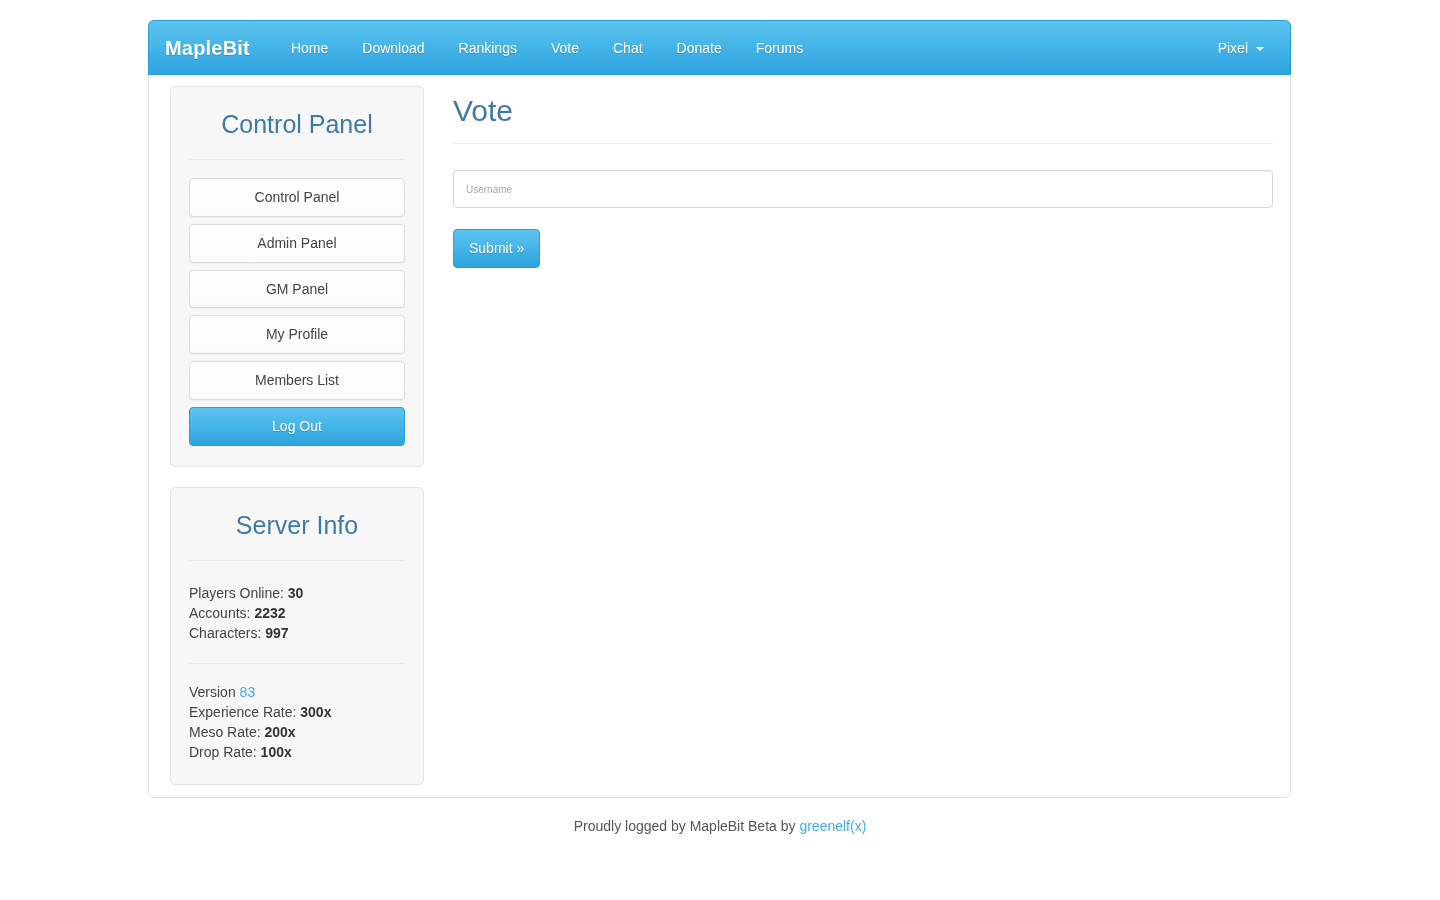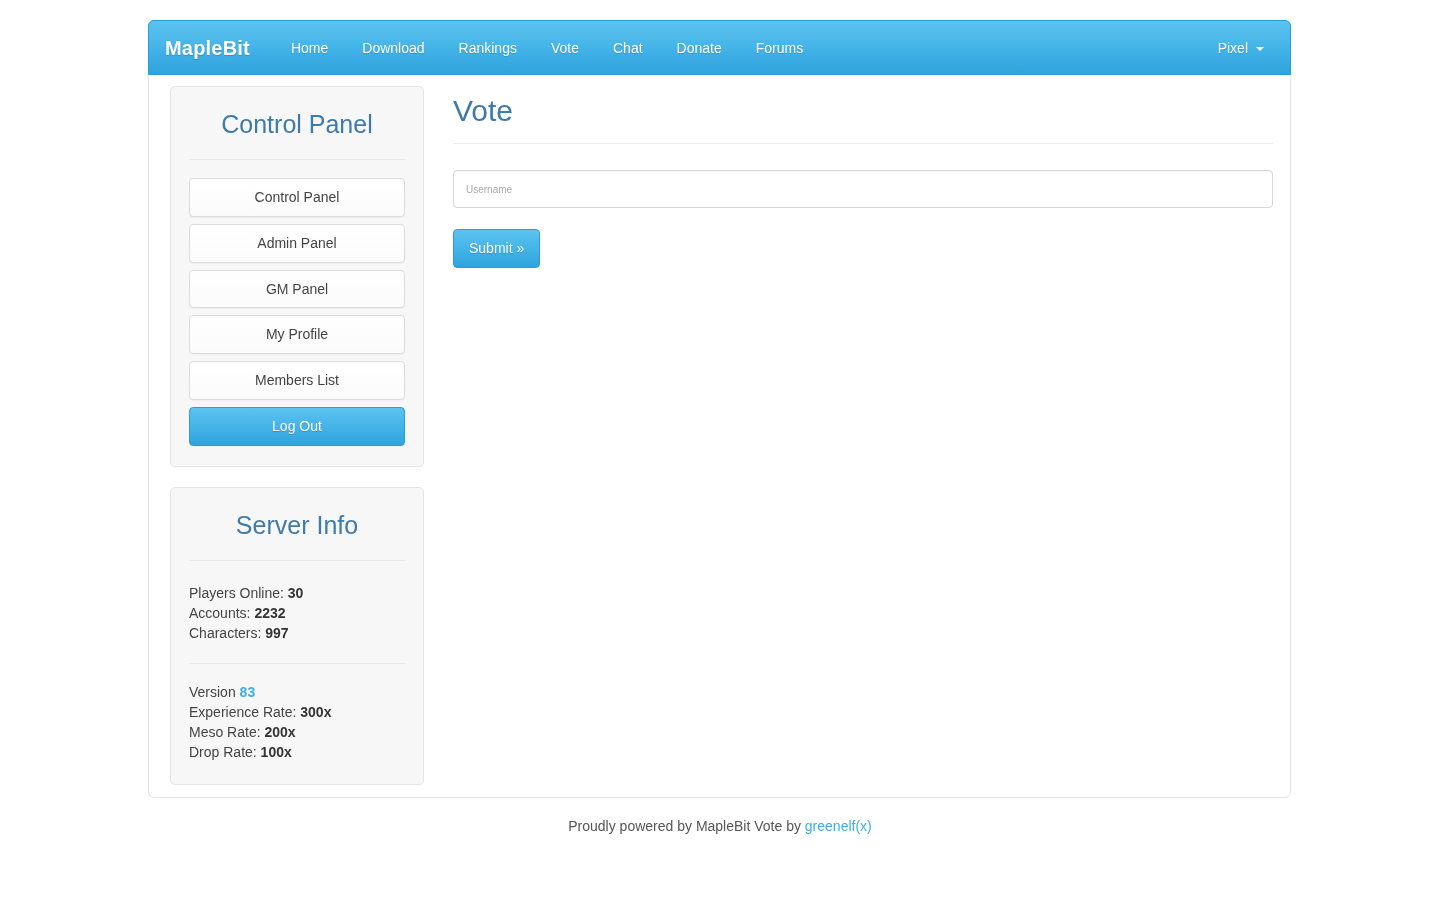--- a/index.html
+++ b/index.html
@@ -170,21 +170,21 @@
     margin-bottom: 0;
   }
 
   .info-line {
     font-size: 14px;
     color: #444444;
     line-height: 20px;
     padding: 0;
   }
   .info-line b { color: #333333; }
-  .info-accent { color: #3daee9; font-weight: bold; margin-top: 20px; }
+  .info-accent { color: #3daee9; font-weight: normal; margin-top: 20px; }
   .info-group-1 { padding: 4px 0 2px 0; }
   .info-sep {
     height: 1px;
     background: #e8e8e8;
     margin: 18px 0 18px 0;
   }
   .info-group-2 { padding: 0 0 2px 0; }
 
   
   .main {
@@ -362,16 +362,16 @@
 
 
       <input class="text-input" type="text" placeholder="Username" style="">
 
       <button class="submit-btn">Submit »</button>
     </div>
 
   </div>
 
   <div class="footer">
-    <span>Proudly powered by MapleBit Vote by </span><a>greenelf(x)</a>
+    <span>Proudly logged by MapleBit Beta by </span><a>greenelf(x)</a>
   </div>
 
 </div>
 
 </body></html>

